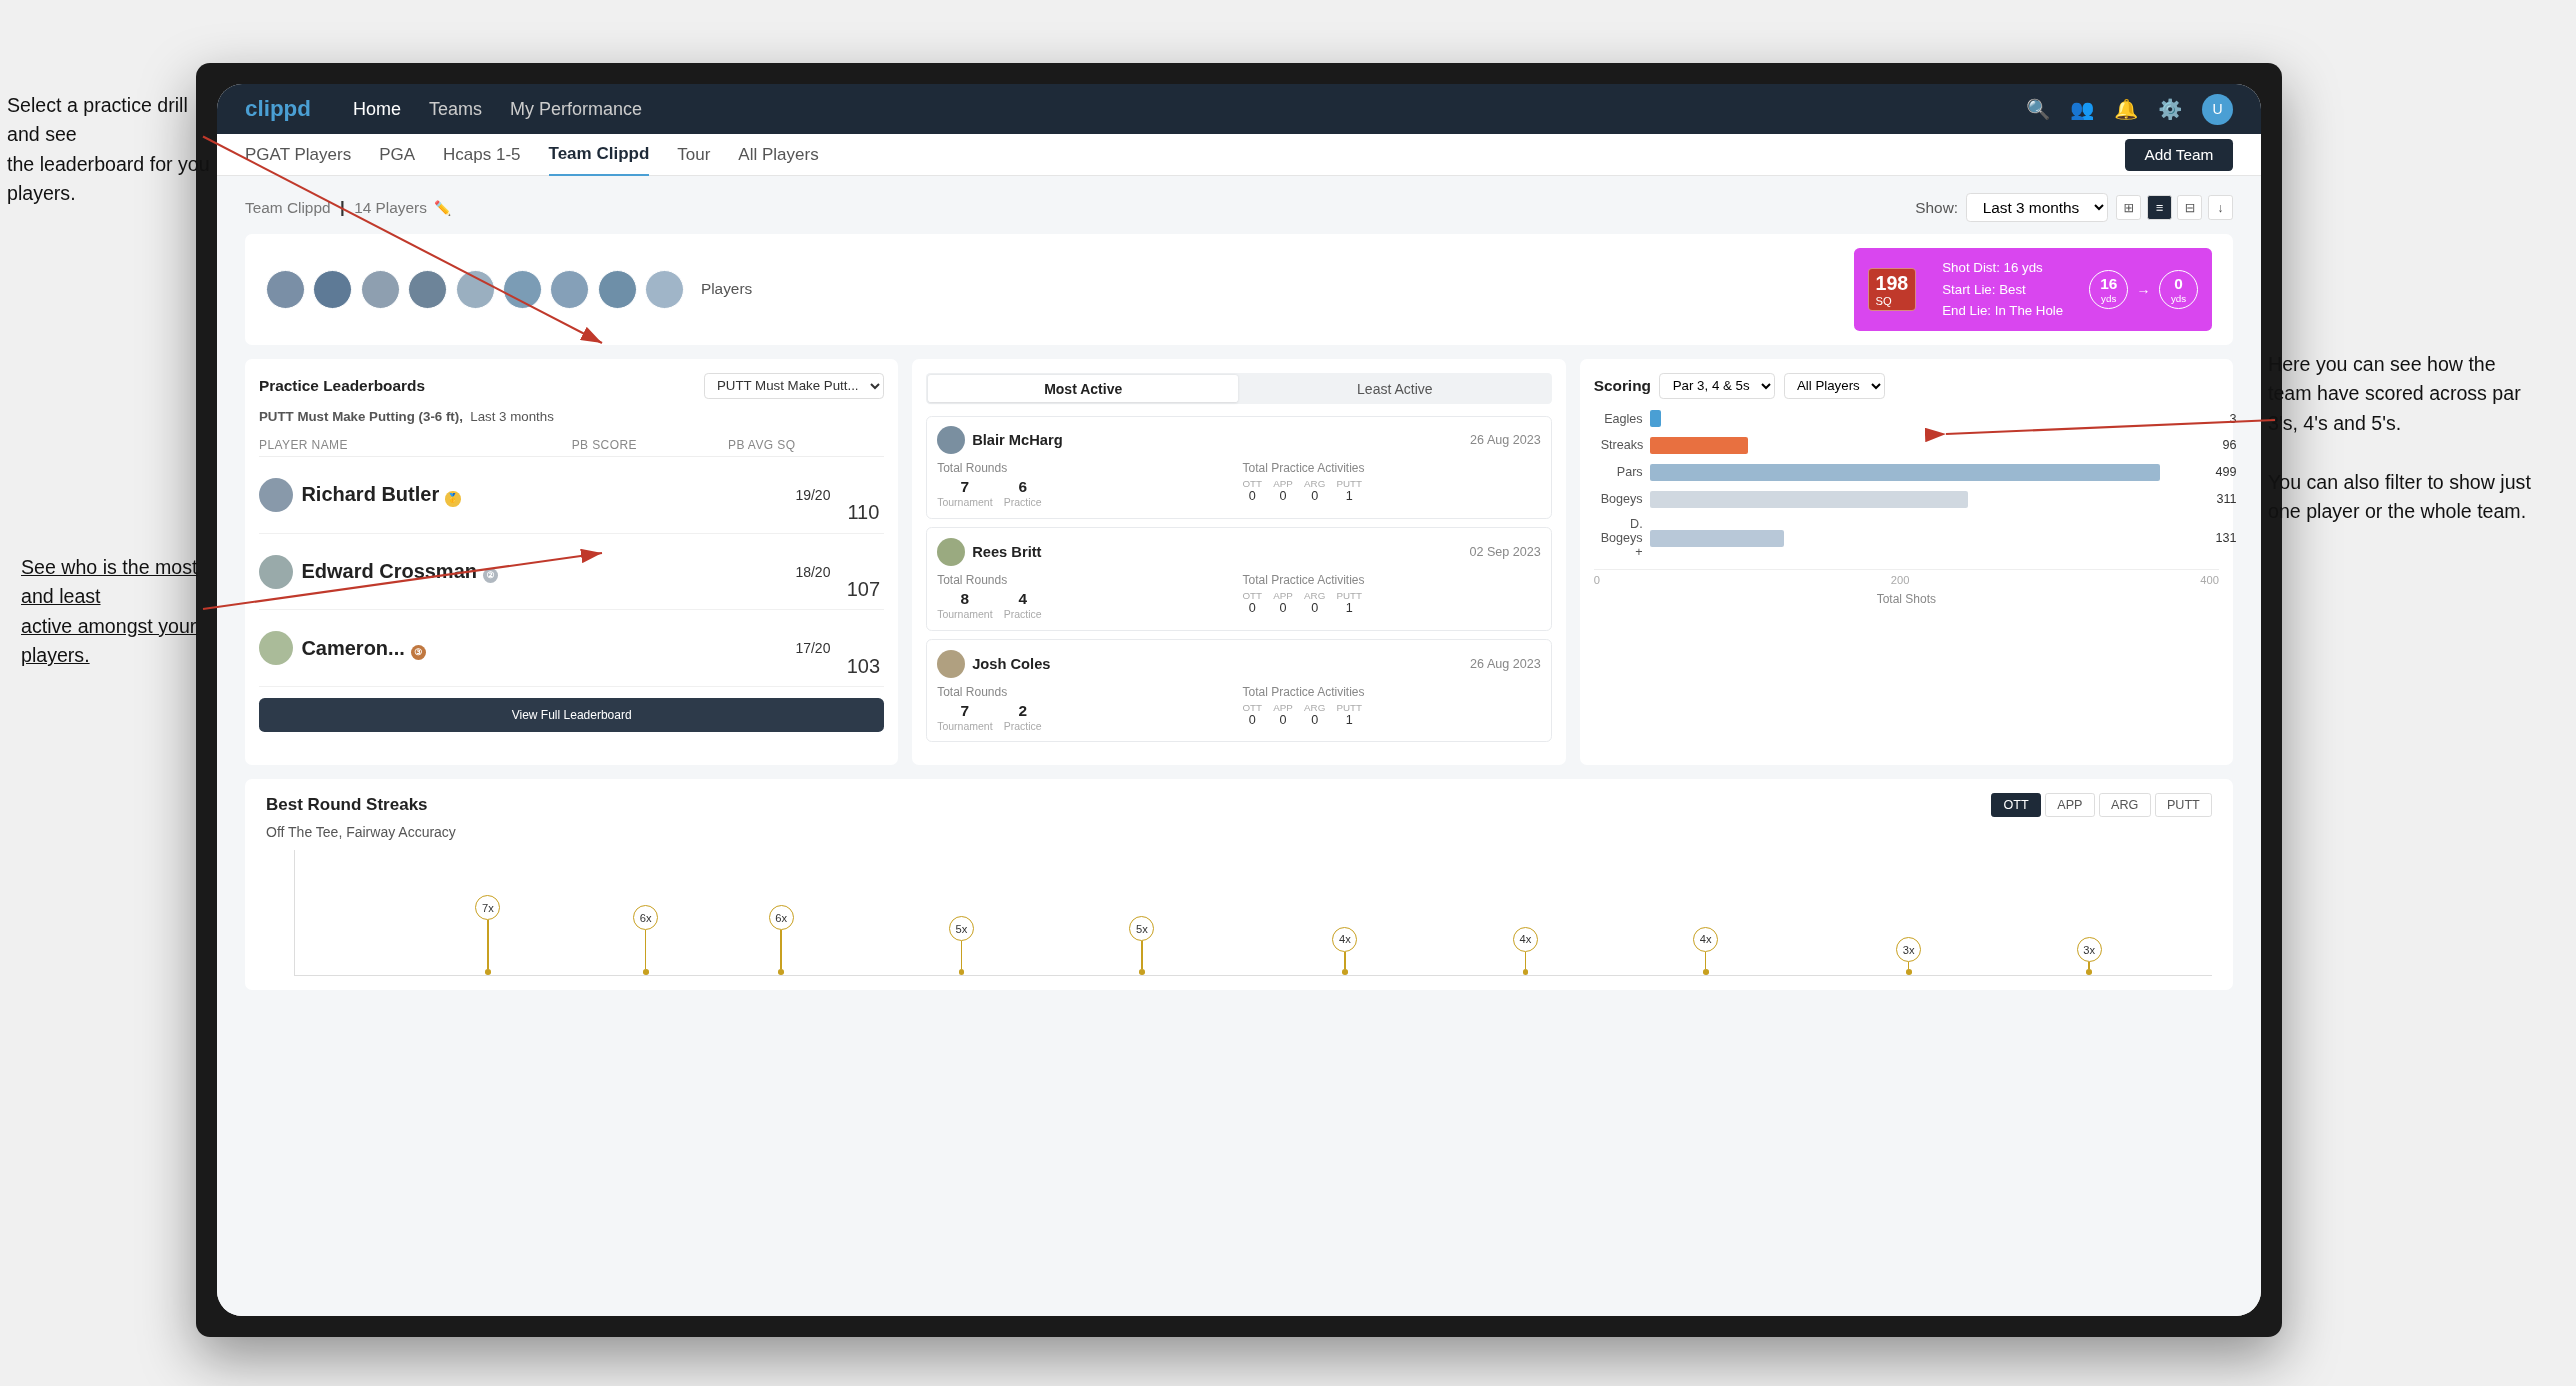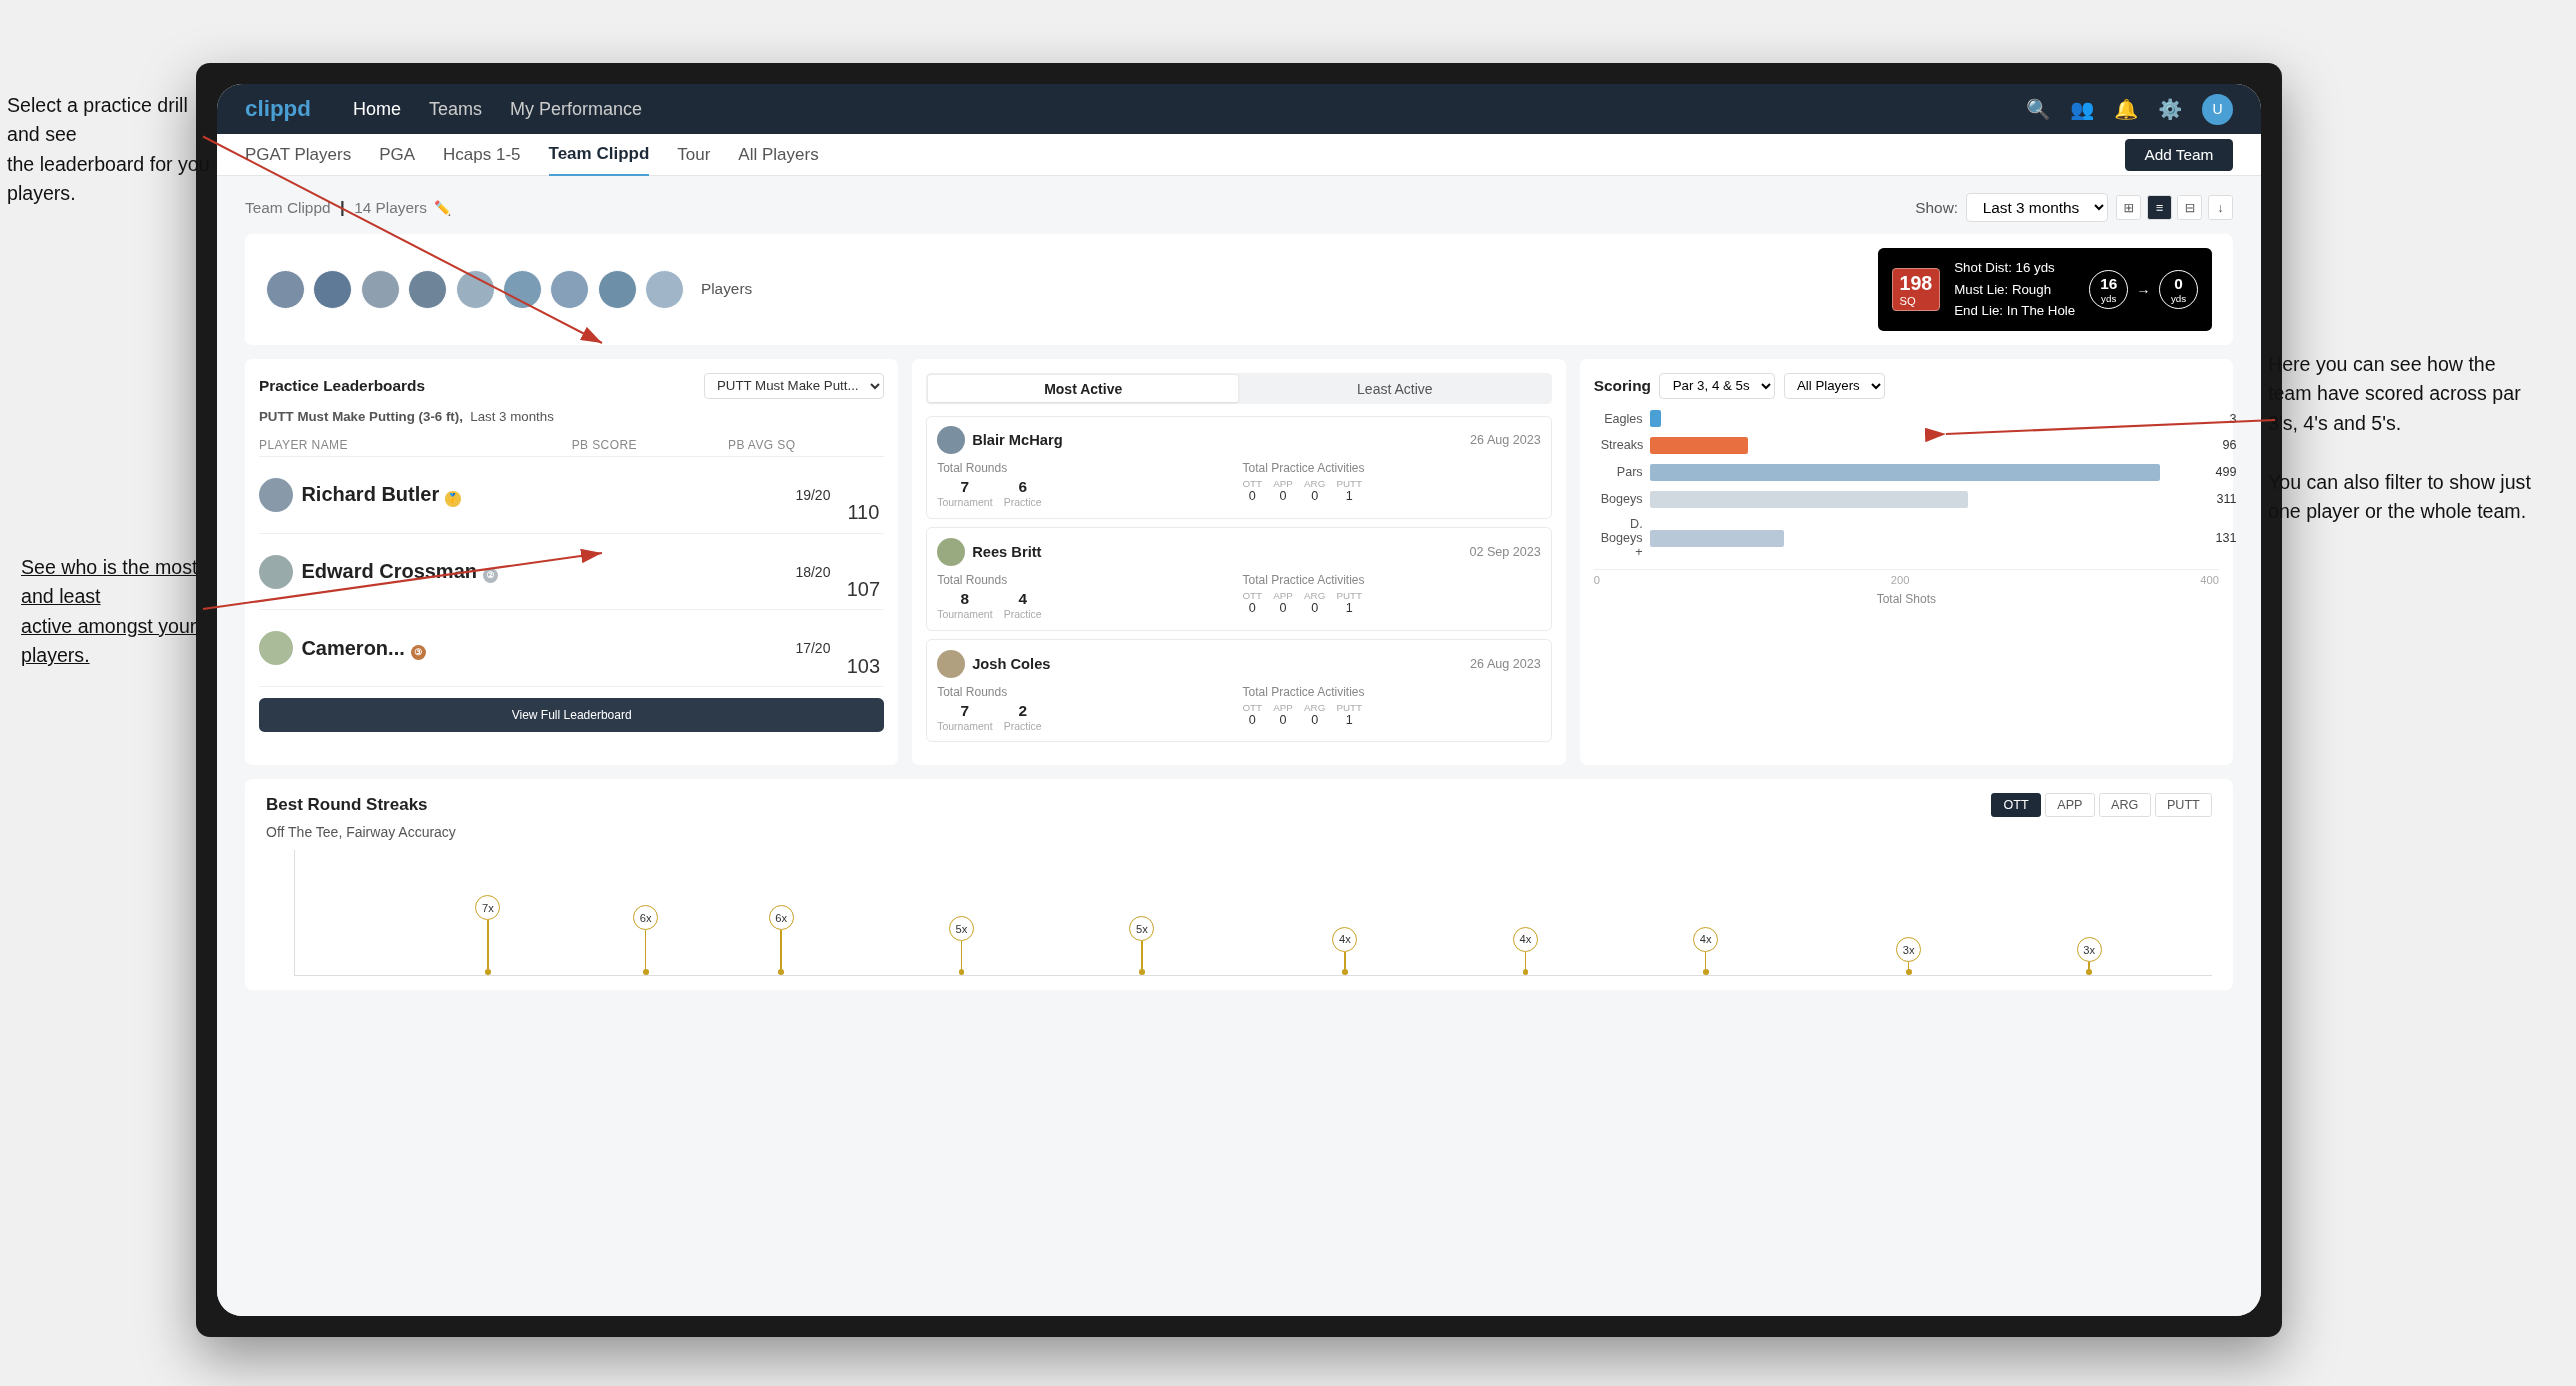--- a/index.html
+++ b/index.html
@@ -183,26 +183,26 @@
     .player-avatar.av4 { background: #6d8499; }
     .player-avatar.av5 { background: #9aafc0; }
     .player-avatar.av6 { background: #7b9cb5; }
     .player-avatar.av7 { background: #85a0b8; }
     .player-avatar.av8 { background: #6e8fa8; }
     .player-avatar.av9 { background: #a0b5c8; }
     .players-label { font-size: 15.4px; color: #555; margin-left: 8.4px; }
 
     
     .shot-card {
-      background: #000000;
+      background: #d946ef;
       border-radius: 5.6px;
       padding: 9.8px 14px;
       display: flex;
       align-items: center;
-      gap: 14px;
+      gap: 26px;
       color: #fff;
       min-width: 224px;
     }
     .shot-number {
       background: #c0392b;
       font-size: 22.4px;
       font-weight: 700;
       border: 1.4px solid rgba(255,255,255,0.4);
       border-radius: 4.2px;
       padding: 2.8px 7px;
@@ -581,21 +581,21 @@
           <span class="players-label">Players</span>
         </div>
 
         <div class="shot-card">
           <div class="shot-number">
             <div style="font-size:19.6px;font-weight:700;">198</div>
             <div style="font-size:11.2px;font-weight:400;">SQ</div>
           </div>
           <div class="shot-details">
             <div>Shot Dist: 16 yds</div>
-            <div>Must Lie: Rough</div>
+            <div>Start Lie: Best</div>
             <div>End Lie: In The Hole</div>
           </div>
           <div class="shot-circles">
             <div class="shot-circle">
               <span style="font-size:15.4px;font-weight:700;">16</span>
               <span class="shot-circle-label">yds</span>
             </div>
             <div style="display:flex;align-items:center;color:#fff;font-size:14px;">→</div>
             <div class="shot-circle">
               <span style="font-size:15.4px;font-weight:700;">0</span>

